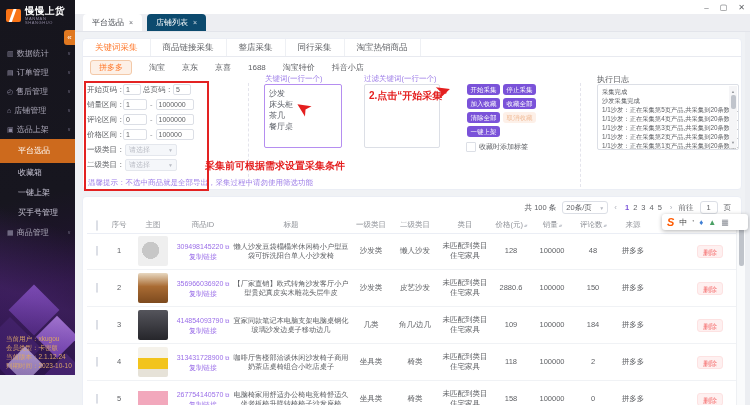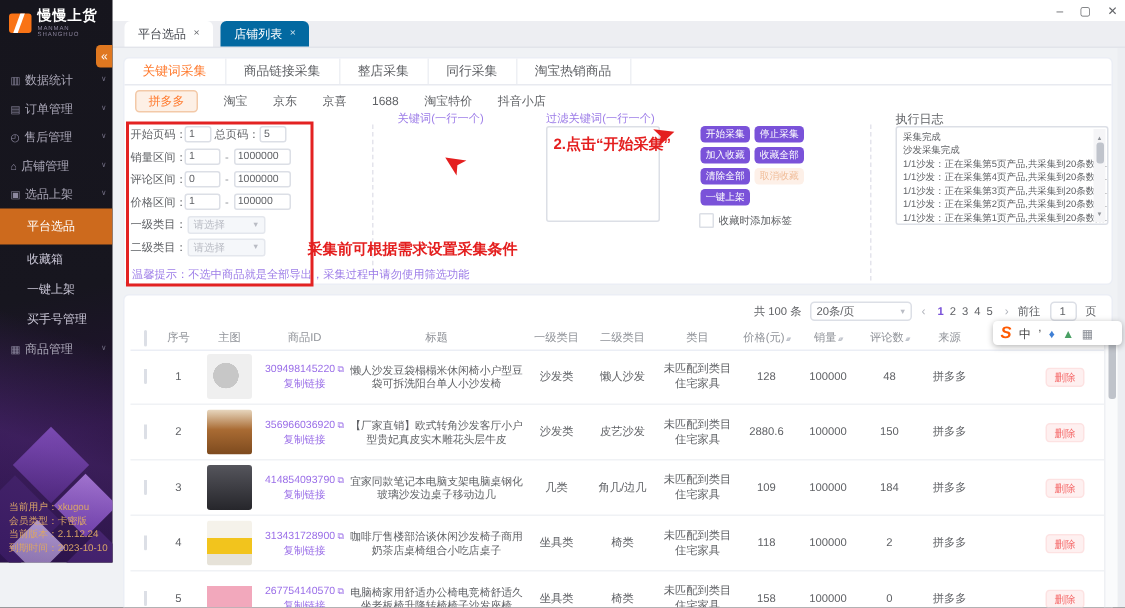--- a/index.html
+++ b/index.html
@@ -37,21 +37,21 @@
   .top-menu{position:absolute;right:64px;top:0;height:14px;display:flex;gap:15px;align-items:center;}
   .top-menu .tm-item{font-size:7.5px;color:#5a5e66;display:flex;align-items:center;gap:2px;white-space:nowrap;}
   .tm-ico{font-size:7px;color:#8a8e96;}
   .win-ctrls{position:absolute;right:5px;top:0;height:14px;display:flex;gap:11px;align-items:center;}
   .win-ctrls span{font-size:8px;color:#606266;}
   .tabstrip{position:absolute;left:75px;top:14px;width:675px;height:18px;background:#edeef2;border-bottom:1px solid #e2e4ea;
             display:flex;align-items:flex-end;padding-left:8px;box-sizing:border-box;}
   .wtab{height:17px;line-height:17px;padding:0 9px;font-size:8px;border-radius:4px 4px 0 0;margin-right:5px;
         display:flex;align-items:center;gap:5px;white-space:nowrap;}
   .wtab.active{background:#fff;color:#43464d;}
-  .wtab.inactive{background:#0369a1;color:#fff;margin-top:28px;}
+  .wtab.inactive{background:#0c4a6e;color:#fff;margin-top:28px;}
   .wtab .x{font-size:7px;opacity:.8;}
   
   .card1{position:absolute;left:82px;top:38px;width:660px;height:152px;background:#fff;border:1px solid #ebeef5;
          border-radius:4px;box-sizing:border-box;}
   .col-tabs{position:absolute;left:0;top:0;right:0;height:17px;border-bottom:1px solid #e8eaf0;display:flex;}
   .ctab{padding:0 12px;line-height:17px;font-size:8.5px;color:#606266;border-right:1px solid #eef0f4;white-space:nowrap;}
   .ctab.active{color:#ff7a2e;}
   .platforms{position:absolute;left:7px;top:21px;height:15px;display:flex;align-items:center;gap:17px;}
   .plat{font-size:8px;color:#606266;white-space:nowrap;}
   .plat.chip{border:1px solid #f3c9a8;background:#fdf0e6;color:#ff7a2e;border-radius:3px;padding:1px 8px;}
@@ -94,21 +94,21 @@
   .ann-step1{left:243px;top:87px;}
   .ann-step2{left:286px;top:50px;}
   .ann-arrow{position:absolute;color:#e41f1f;font-size:19px;z-index:3;line-height:1;}
   .arr1{left:212px;top:60px;transform:rotate(213deg);}
   .arr2{left:352px;top:42px;transform:rotate(-18deg);}
   .ann-arrow::before{content:"➤";}
   
   .card2{position:absolute;left:82px;top:196px;width:660px;height:230px;background:#fff;border:1px solid #ebeef5;
          border-radius:4px;box-sizing:border-box;}
   .pag{position:absolute;right:10px;top:4px;display:flex;align-items:center;gap:6px;font-size:7.5px;color:#606266;}
-  .pag .psel{width:68px;height:13px;border:1px solid #dcdfe6;border-radius:3px;display:flex;align-items:center;
+  .pag .psel{width:46px;height:13px;border:1px solid #dcdfe6;border-radius:3px;display:flex;align-items:center;
              justify-content:space-between;padding:0 3px;box-sizing:border-box;color:#606266;}
   .pag .psel .chev{font-size:5px;color:#b9bcc4;}
   .pag .nav{color:#b0b3bb;font-size:8px;}
   .pag .pg{font-size:7.5px;color:#606266;padding:0 2px;}
   .pag .pg.active{color:#7a52d9;font-weight:bold;}
   .pag .ginp{width:18px;height:13px;border:1px solid #dcdfe6;border-radius:3px;font-size:7.5px;text-align:center;
              color:#606266;font-family:"Liberation Sans",sans-serif;box-sizing:border-box;}
   .thead{position:absolute;left:4px;top:20px;right:4px;height:16px;display:flex;align-items:center;
          border-bottom:1px solid #ebeef5;}
   .th{font-size:7.5px;color:#909399;text-align:center;white-space:nowrap;}
@@ -258,20 +258,24 @@
       <div class="fsel">
         <span class="ph">请选择</span>
         <span class="chev">▼</span>
       </div>
     </div>
 
     <div class="divider" style="left:165px"></div>
     <div class="divider" style="left:497px"></div>
 
     <div class="kw-label" style="left:182px;top:35px">关键词(一行一个)</div>
+    <textarea class="kw-box" style="left: 181px; top: 45px; width: 78px; height: 64px;">沙发
+床头柜
+茶几
+餐厅桌</textarea>
     <div class="kw-label" style="left:281px;top:35px">过滤关键词(一行一个)</div>
     <textarea class="kw-box fl-box" style="left: 281px; top: 45px; width: 76px; height: 64px;"></textarea>
 
     <div class="btn-grid">
         <div class="pbtn">开始采集</div>
         <div class="pbtn">停止采集</div>
         <div class="pbtn">加入收藏</div>
         <div class="pbtn">收藏全部</div>
         <div class="pbtn">清除全部</div>
         <div class="pbtn disabled">取消收藏</div>

